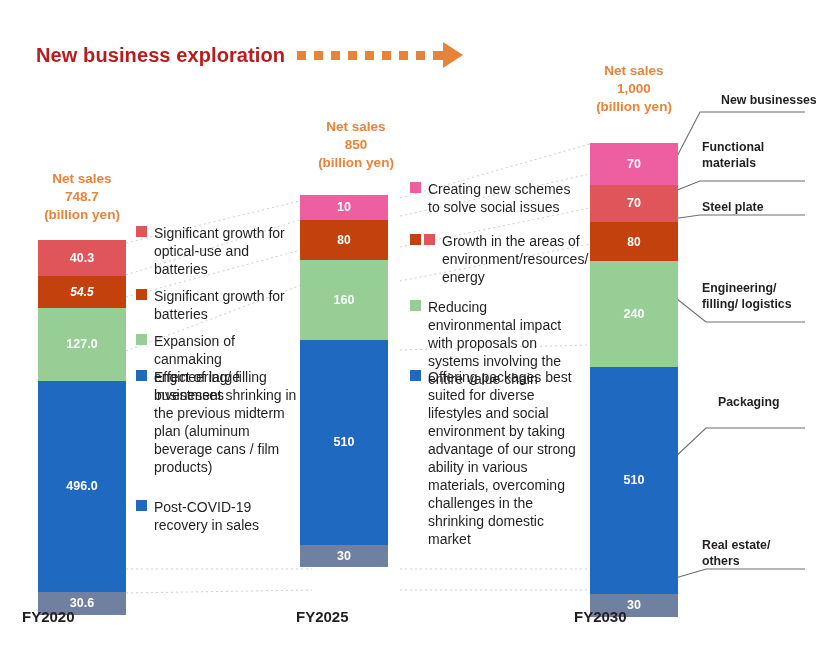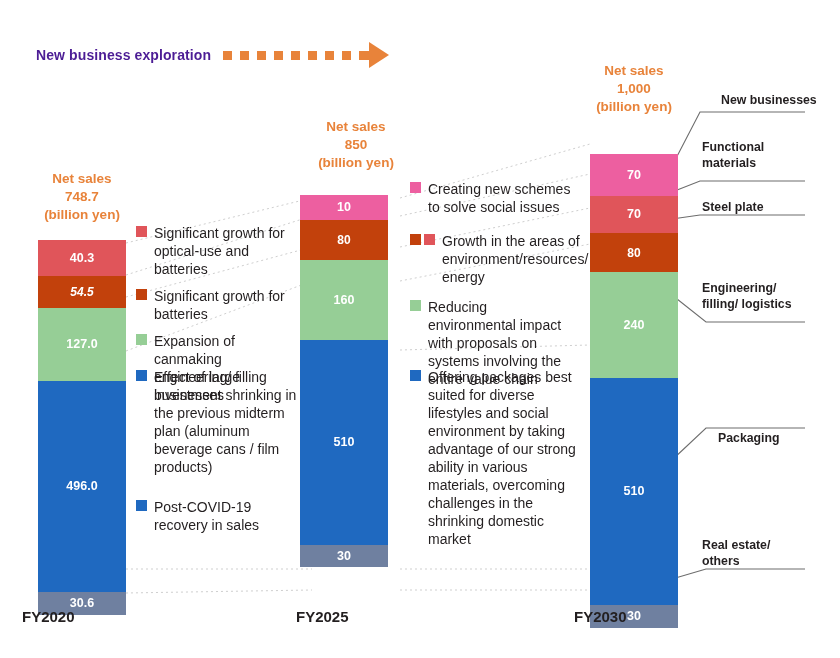--- a/index.html
+++ b/index.html
@@ -5,21 +5,21 @@
   html,body{margin:0;padding:0;background:#ffffff;}
   body{
     width:840px;height:658px;position:relative;overflow:hidden;
     font-family:"Liberation Sans","DejaVu Sans",sans-serif;
     color:#231f20;
   }
   .abs{position:absolute;}
 
   
   #header{left:36px;top:38px;width:400px;height:34px;display:flex;align-items:center;}
-  #header-title{font-size:14px;font-weight:bold;color:#4c1d95;letter-spacing:.1px;white-space:nowrap;}
+  #header-title{font-size:20px;font-weight:bold;color:#b91c1c;letter-spacing:.1px;white-space:nowrap;}
   #arrow-wrap{display:flex;align-items:center;margin-left:12px;}
   .dashsq{width:9px;height:9px;background:#e8833a;margin-right:8px;}
   .arrowhead{width:0;height:0;border-top:13px solid transparent;border-bottom:13px solid transparent;
              border-left:20px solid #e8833a;position:relative;}
   .arrowstem{width:10px;height:9px;background:#e8833a;}
 
   
   .netsales{text-align:center;color:#e8833a;font-weight:bold;font-size:13.5px;line-height:18px;white-space:nowrap;}
 
   
@@ -147,21 +147,21 @@
     </div>
   <div class="seg c-blue" style="height:205px;">
       <span>510</span>
     </div>
   <div class="seg c-gray" style="height:22px;">
       <span>30</span>
     </div>
 </div>
 <div class="abs axlabel" style="left:296px;top:608px;">FY2025</div>
 
-<div class="bar" style="left:590px;top:154px;">
+<div class="bar" style="left:590px;top:143px;">
   <div class="seg c-pink" style="height:42px;">
       <span>70</span>
     </div>
   <div class="seg c-red" style="height:37px;">
       <span>70</span>
     </div>
   <div class="seg c-orange small" style="height:39px;">
       <span style="color:#ffffff;">80</span>
     </div>
   <div class="seg c-green" style="height:106px;">
@@ -240,14 +240,14 @@
         <i class="sw c-blue"></i>
       </span>
     <span class="ltext">Offering packages best suited for diverse lifestyles and social environment by taking advantage of our strong ability in various materials, overcoming challenges in the shrinking domestic market</span>
   </div>
 </div>
 
 <div class="callout" style="left:702px;top:92px;padding-left:19px;">New businesses</div>
 <div class="callout" style="left:702px;top:139px;white-space:normal;width:100px;">Functional materials</div>
 <div class="callout" style="left:702px;top:199px;">Steel plate</div>
 <div class="callout" style="left:702px;top:280px;white-space:normal;width:96px;">Engineering/ filling/ logistics</div>
-<div class="callout" style="left:702px;top:430px;padding-left:16px;">Packaging</div>
+<div class="callout" style="left:702px;top:394px;padding-left:16px;">Packaging</div>
 <div class="callout" style="left:702px;top:537px;white-space:normal;width:100px;">Real estate/ others</div>
 
 </body></html>

